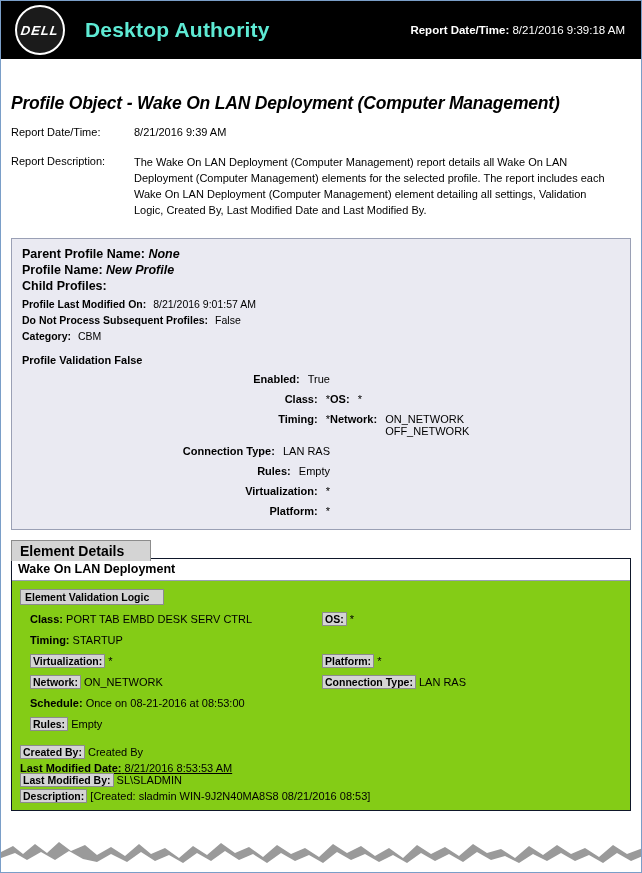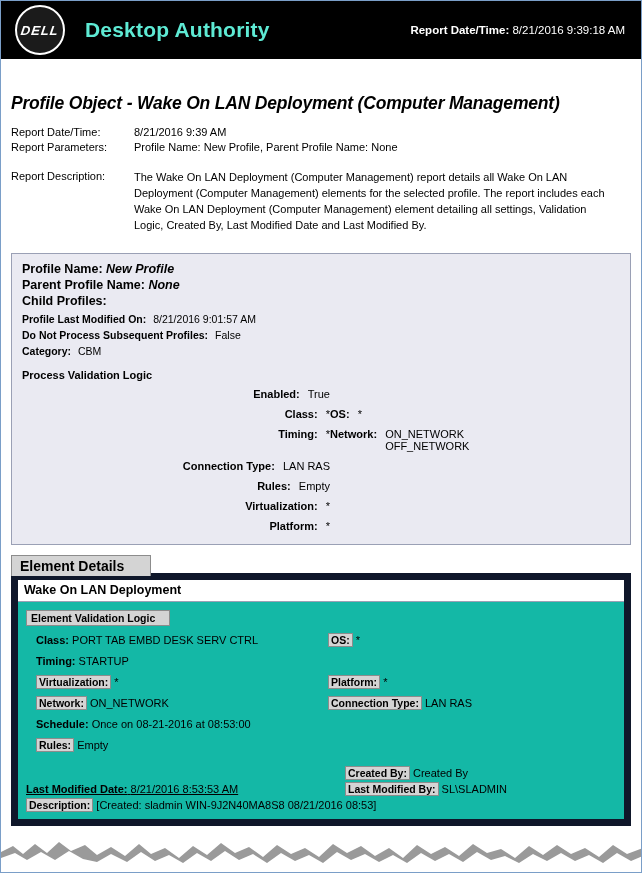--- a/index.html
+++ b/index.html
@@ -190,22 +190,22 @@
     top: 0;
     background: #d4d4d4;
     border: 1px solid #8c8c8c;
     border-bottom: none;
     padding: 2px 26px 2px 8px;
     font-size: 14px;
     font-weight: bold;
     box-sizing: border-box;
   }
   .elem-panel {
-    border: 7px solid #0f172a;
-    background: #14b8a6;
+    border: 1px solid #0f172a;
+    background: #84cc16;
     box-sizing: border-box;
   }
   .elem-title {
     font-size: 12.5px;
     font-weight: bold;
     padding: 3px 6px 4px 6px;
     background: #ffffff;
     border-bottom: 1px solid #9aa0b5;
   }
   .elem-body {
@@ -242,20 +242,21 @@
     font-weight: bold;
     font-size: 10.5px;
   }
   .footer-block {
     margin-top: 16px;
     font-size: 11px;
   }
   .footer-row {
     display: flex;
     margin-bottom: 4px;
+    flex-direction: column;
   }
   .footer-left {
     width: 319px;
     flex: none;
     text-decoration: underline;
   }
   .footer-right {
     flex: 1;
   }
   .desc-final {
@@ -293,61 +294,57 @@
   <div class="content">
 
     <div class="doc-title">Profile Object - Wake On LAN Deployment (Computer Management)</div>
 
     <table class="meta-table">
       <tbody>
           <tr>
         <td class="meta-label">Report Date/Time:</td>
         <td class="meta-value">8/21/2016 9:39 AM</td>
       </tr>
-      <tr>
-        <td class="meta-label">Report Parameters:</td>
-        <td class="meta-value">Profile Name:  New Profile, Parent Profile Name:  None</td>
-      </tr>
       <tr class="desc-row">
         <td class="meta-label">Report Description:</td>
         <td class="meta-value desc-text">The Wake On LAN Deployment (Computer Management) report details all Wake On LAN Deployment (Computer Management) elements for the selected profile. The report includes each Wake On LAN Deployment (Computer Management) element detailing all settings, Validation Logic, Created By, Last Modified Date and Last Modified By.</td>
       </tr>
     </tbody>
       </table>
 
     <div class="panel">
 
       <div class="profile-name-row">
+        <span>Parent Profile Name:</span>
+        <span class="val">None</span>
+      </div>
+
+      <div class="profile-name-row">
         <span>Profile Name:</span>
         <span class="val">New Profile</span>
-      </div>
-
-      <div class="profile-name-row">
-        <span>Parent Profile Name:</span>
-        <span class="val">None</span>
       </div>
 
       <div class="child-profiles">Child Profiles:</div>
 
       <div class="small-line">
         <span>Profile Last Modified On:</span>
         <span class="val">8/21/2016 9:01:57 AM</span>
       </div>
 
       <div class="small-line">
         <span>Do Not Process Subsequent Profiles:</span>
         <span class="val">False</span>
       </div>
 
       <div class="small-line">
         <span>Category:</span>
         <span class="val">CBM</span>
       </div>
 
-      <div class="section-head">Process Validation Logic</div>
+      <div class="section-head">Profile Validation False</div>
 
       <div class="vl-grid">
 
         <div class="vl-row">
           <div class="vl-col-left kv">
             <span class="k">Enabled:</span>
             <span class="v">True</span>
           </div>
           <div class="vl-col-right"></div>
         </div>

